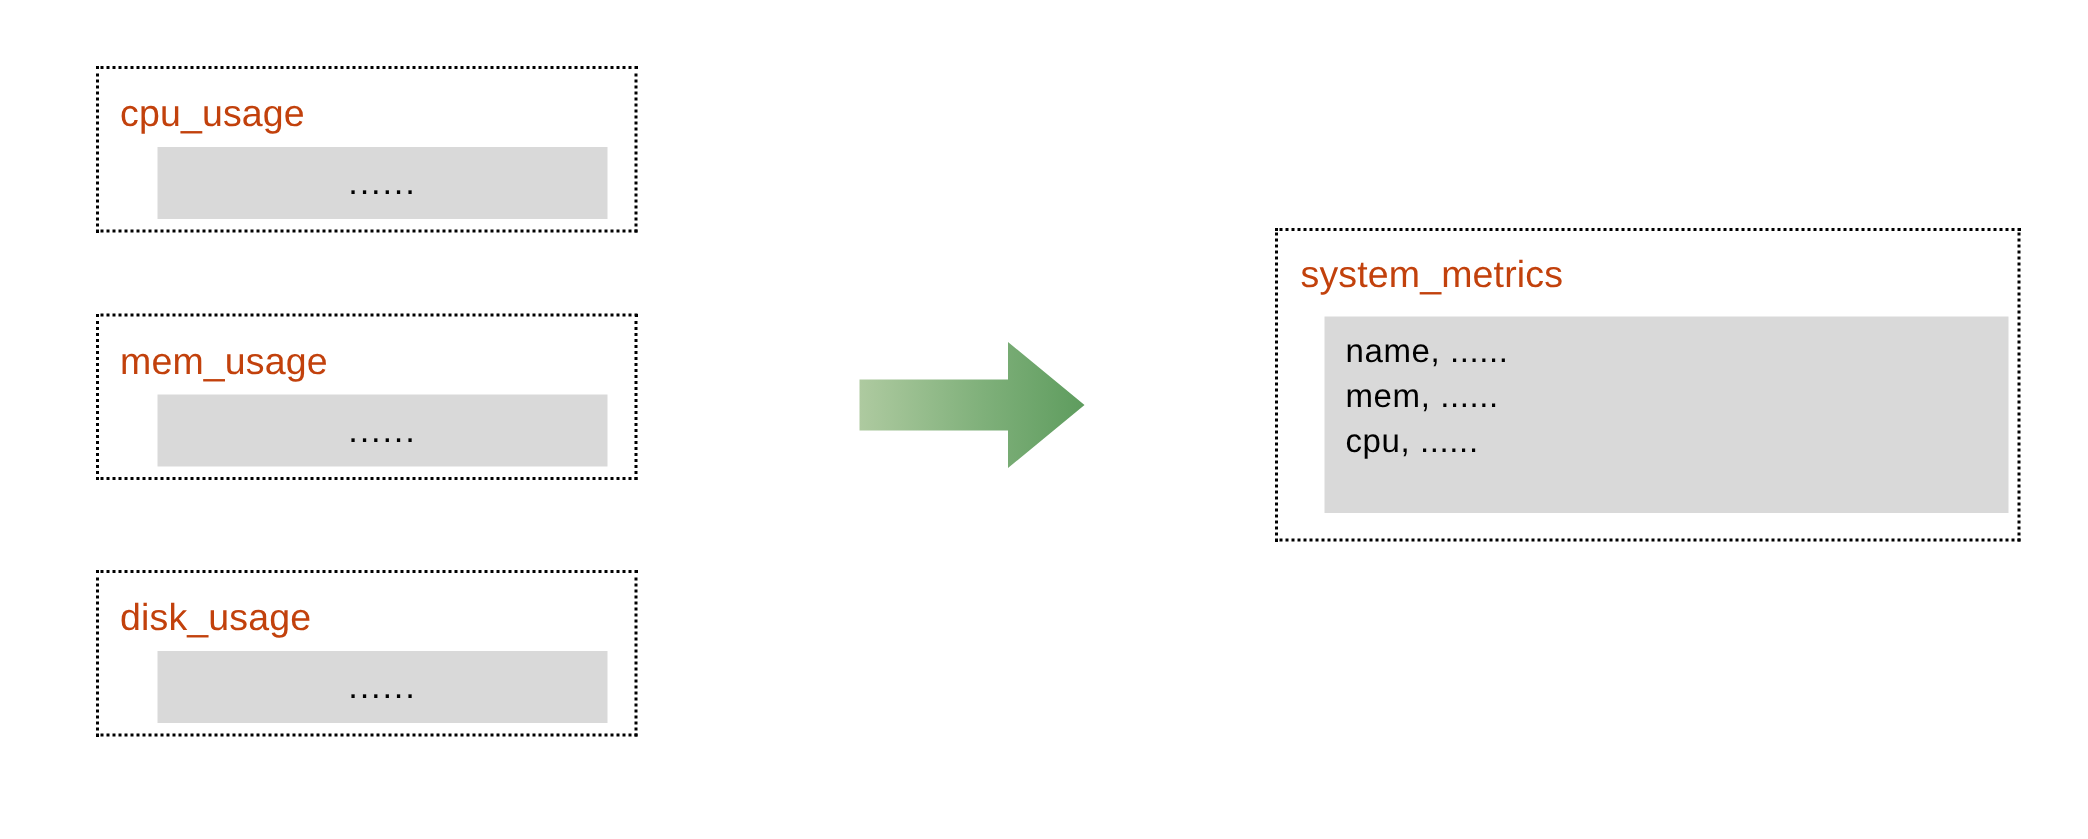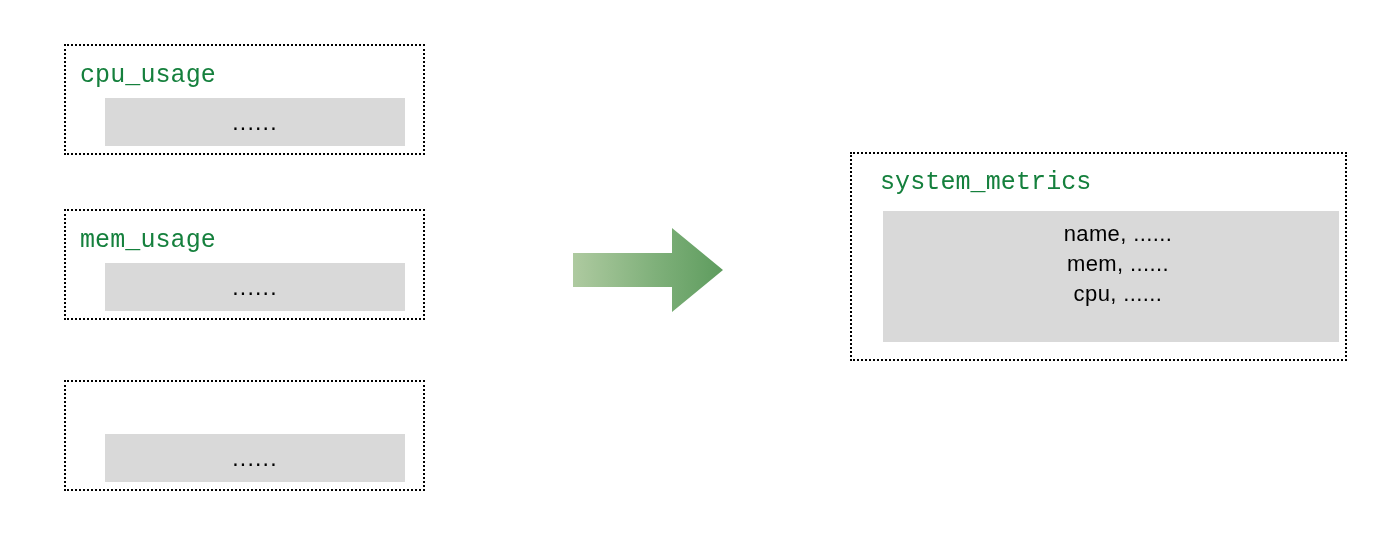--- a/index.html
+++ b/index.html
@@ -30,23 +30,22 @@
     box-sizing: border-box;
     border: 2px dotted #000000;
     background: #ffffff;
   }
 
   .entity-title {
     position: absolute;
     font-size: 25px;
     line-height: 28px;
     letter-spacing: 0.1px;
-    color: #15803d;
+    color: #c2410c;
     white-space: nowrap;
-    font-family: Liberation Mono, monospace;
   }
 
   .entity-panel {
     position: absolute;
     background: #d9d9d9;
     box-sizing: border-box;
   }
 
   
   .source-box {
@@ -84,29 +83,27 @@
   
   #box-system-metrics {
     left: 850px;
     top: 152px;
     width: 497px;
     height: 209px;
   }
   #box-system-metrics .entity-title {
     left: 15px;
     top: 15px;
-    margin-left: 13px;
   }
   #box-system-metrics .entity-panel {
     left: 31px;
     top: 57px;
     width: 456px;
     height: 131px;
     padding: 8px 0 0 14px;
-    text-align: center;
   }
   .field-line {
     font-size: 22px;
     line-height: 30px;
     letter-spacing: 0.4px;
     color: #000000;
     white-space: nowrap;
   }
 
   
@@ -131,20 +128,21 @@
   </div>
 
   <div class="entity-box source-box" id="box-mem">
     <div class="entity-title">mem_usage</div>
     <div class="entity-panel">
       <div class="panel-ellipsis">......</div>
     </div>
   </div>
 
   <div class="entity-box source-box" id="box-disk">
+    <div class="entity-title">disk_usage</div>
     <div class="entity-panel">
       <div class="panel-ellipsis">......</div>
     </div>
   </div>
 
   <svg id="flow-arrow" viewBox="0 0 154 88" preserveAspectRatio="none">
     <defs>
       <linearGradient id="arrowGrad" x1="0" y1="0" x2="1" y2="0">
         <stop offset="0%" stop-color="#aecaa0"></stop>
         <stop offset="55%" stop-color="#7fb07a"></stop>

